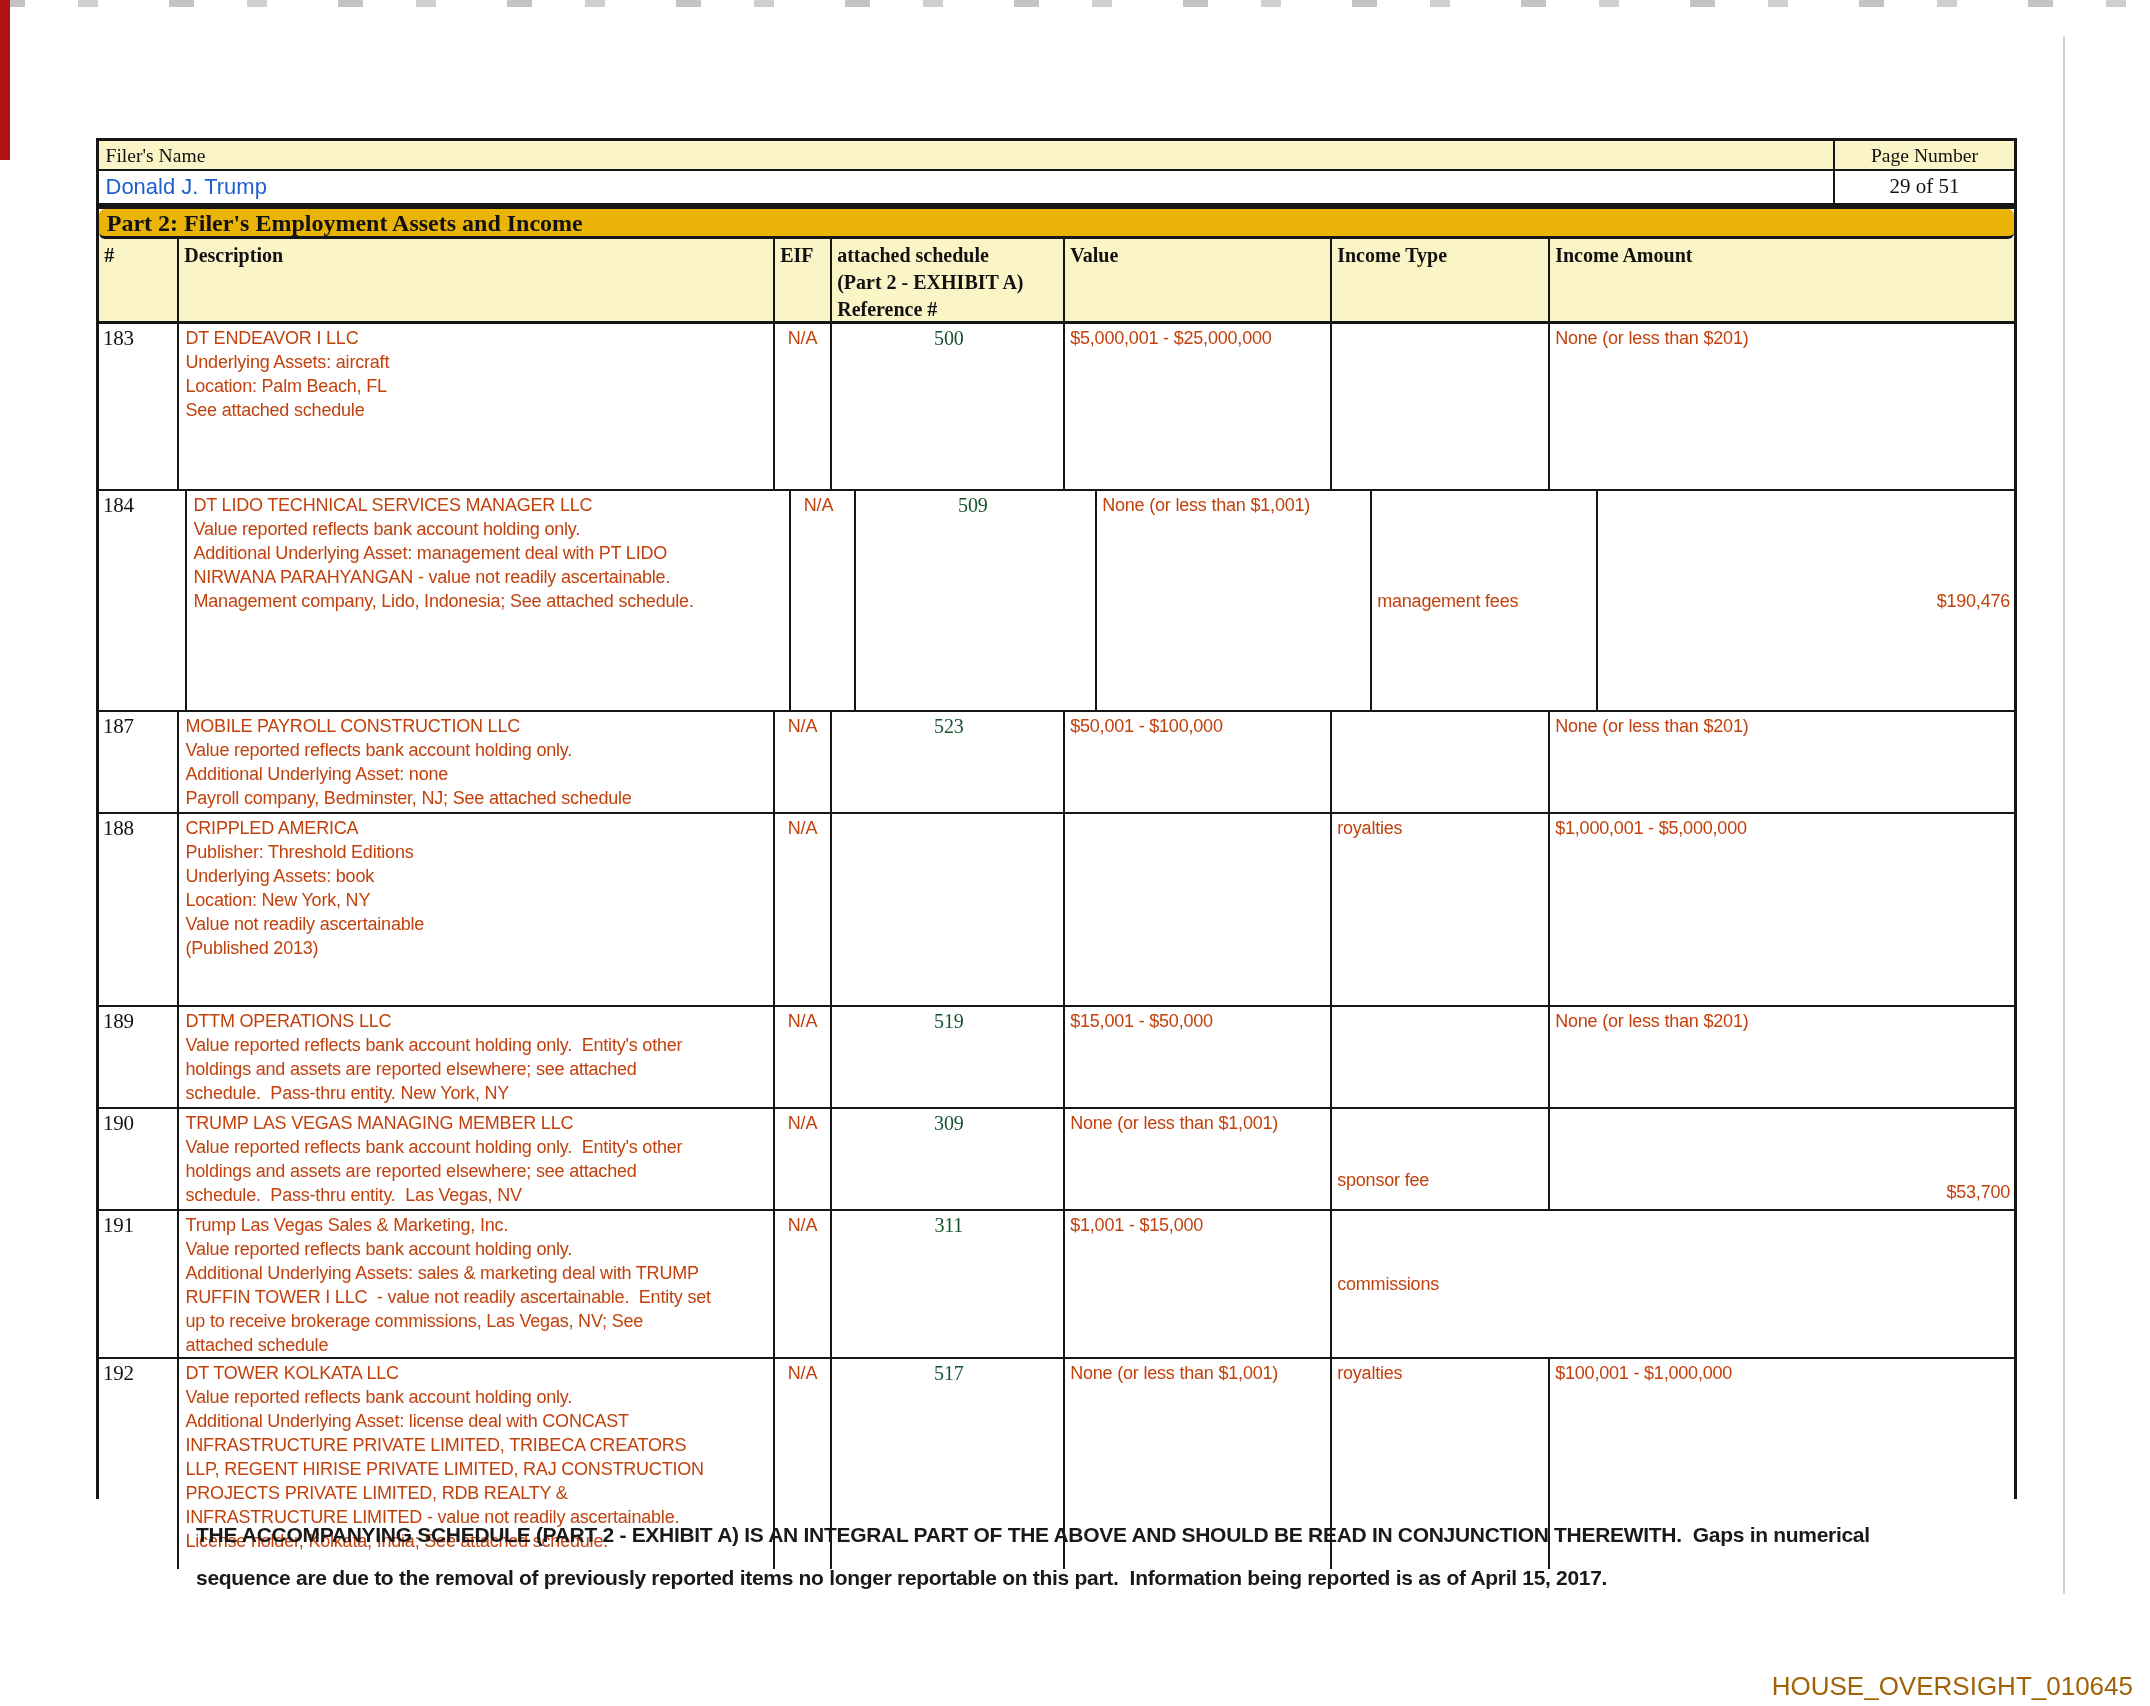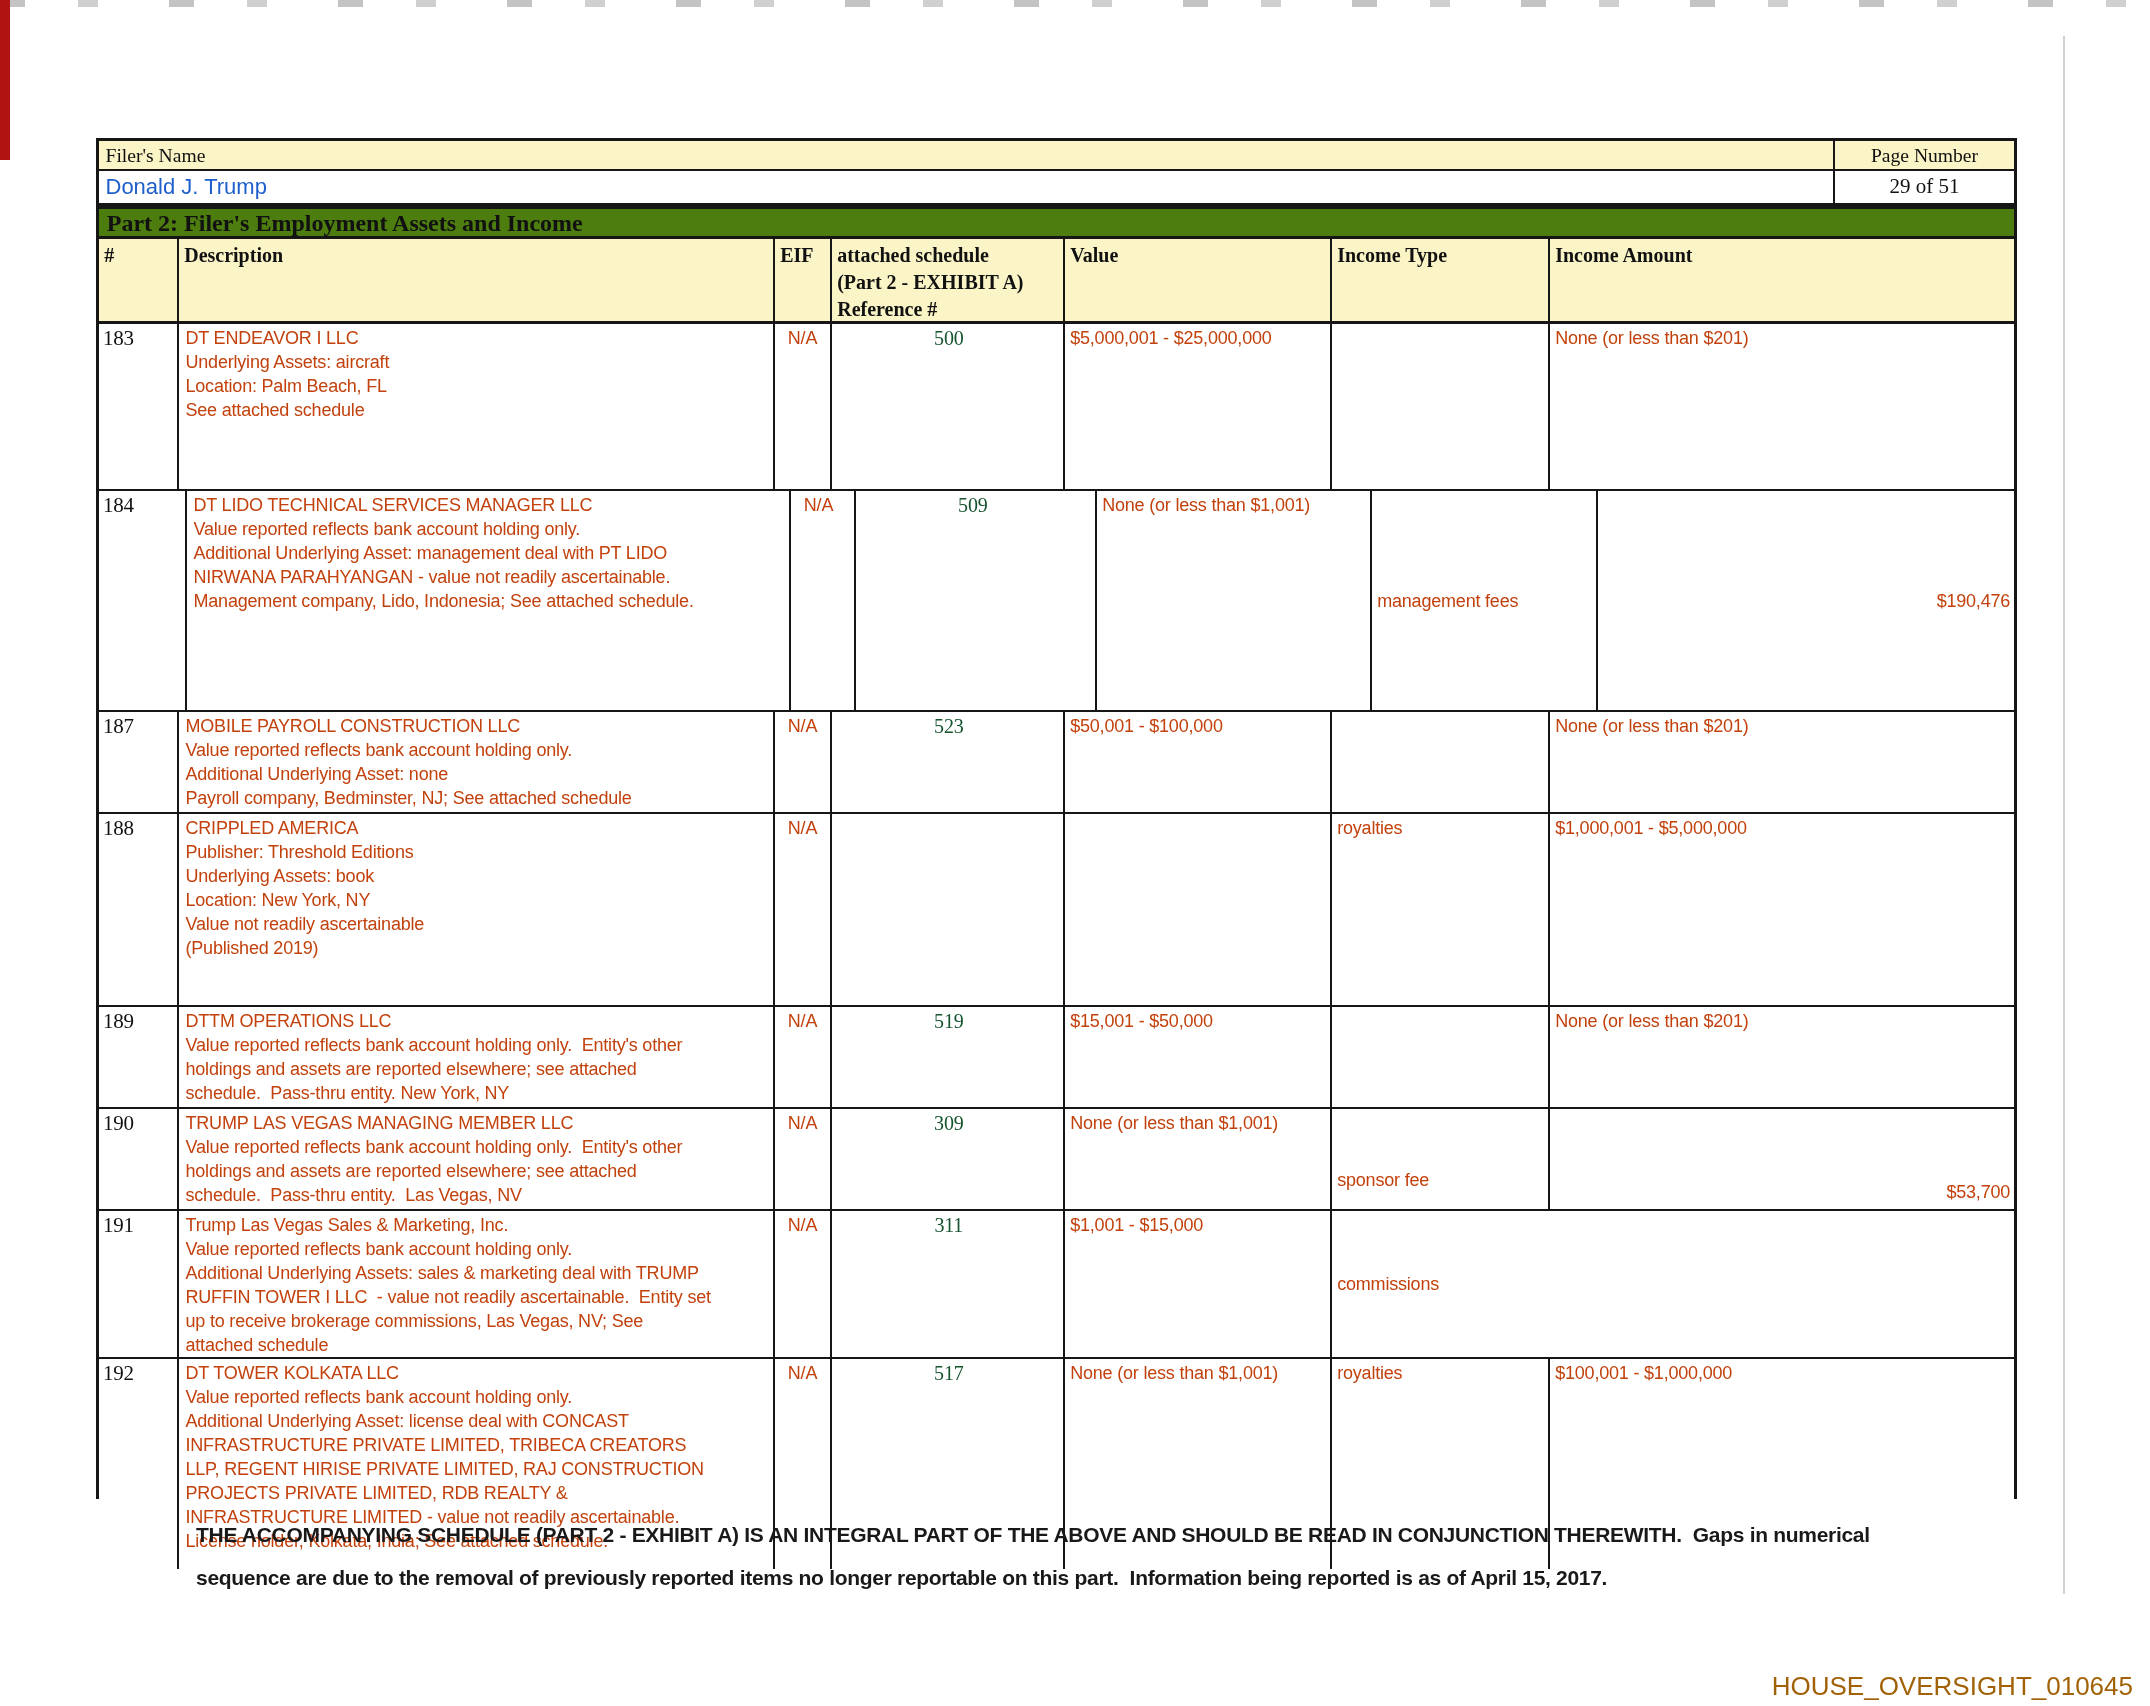--- a/index.html
+++ b/index.html
@@ -19,23 +19,23 @@
     font-family:"Liberation Serif","DejaVu Serif",serif;font-size:19.6px;}
   .fb-label{background:#fbf4c6;border-bottom:2.6px solid #161616;}
   .fb-pagenum-label{background:#fbf4c6;border-left:2.6px solid #161616;border-bottom:2.6px solid #161616;text-align:center;padding-left:1.3px;padding-right:1.3px;}
   .fb-name{background:#ffffff;color:#1e5fcc;font-family:"Liberation Sans","DejaVu Sans",sans-serif;
     font-size:22px;padding-top:2.6px;}
   .fb-pagenum{background:#ffffff;border-left:2.6px solid #161616;text-align:center;font-size:21px;padding-top:2.6px;}
 
   
   .table-box{position:absolute;left:96px;top:206px;width:1921px;height:1293px;
     border:3.9px solid #161616;box-sizing:border-box;background:#fff;}
-  .part2{box-sizing:border-box;height:30px;background:#4d7c0f;border-bottom:3.3px solid #161616;
+  .part2{box-sizing:border-box;height:30px;background:#eab308;border-bottom:3.3px solid #161616;
     font-family:"Liberation Serif","DejaVu Serif",serif;font-weight:bold;font-size:24px;
-    padding:1.3px 6.5px 0 7.8px;}
+    padding:1.3px 6.5px 0 7.8px;border-radius:6px;}
   :root{--cols:78px 596px 57px 233px 267px 218px 1fr;}
   .thead{display:grid;grid-template-columns:var(--cols);height:85px;background:#fbf4c6;
     border-bottom:3.3px solid #161616;box-sizing:border-box;}
   .th{box-sizing:border-box;padding:3.3px 3.9px 1.3px 5.2px;font-family:"Liberation Serif","DejaVu Serif",serif;
     font-weight:bold;font-size:20px;line-height:27px;white-space:pre-wrap;}
   .th + .th{border-left:2px solid #161616;}
 
   .trow{display:grid;grid-template-columns:var(--cols);box-sizing:border-box;background:#fff;}
   .trow + .trow{border-top:2.6px solid #161616;}
   .cell{box-sizing:border-box;display:flex;flex-direction:column;overflow:hidden;
@@ -165,21 +165,21 @@
         </div>
         <div class="trow" style="height: 193px;">
           <div class="cell c-num v-top">
             <div>188</div>
           </div>
           <div class="cell c-desc blue pre v-top"><div>CRIPPLED AMERICA
 Publisher: Threshold Editions
 Underlying Assets: book
 Location: New York, NY
 Value not readily ascertainable
-(Published 2019)</div></div>
+(Published 2013)</div></div>
           <div class="cell c-eif blue v-top">
             <div>N/A</div>
           </div>
           <div class="cell c-ref v-top">
             <div></div>
           </div>
           <div class="cell c-val blue v-top">
             <div></div>
           </div>
           <div class="cell c-type blue v-top">

